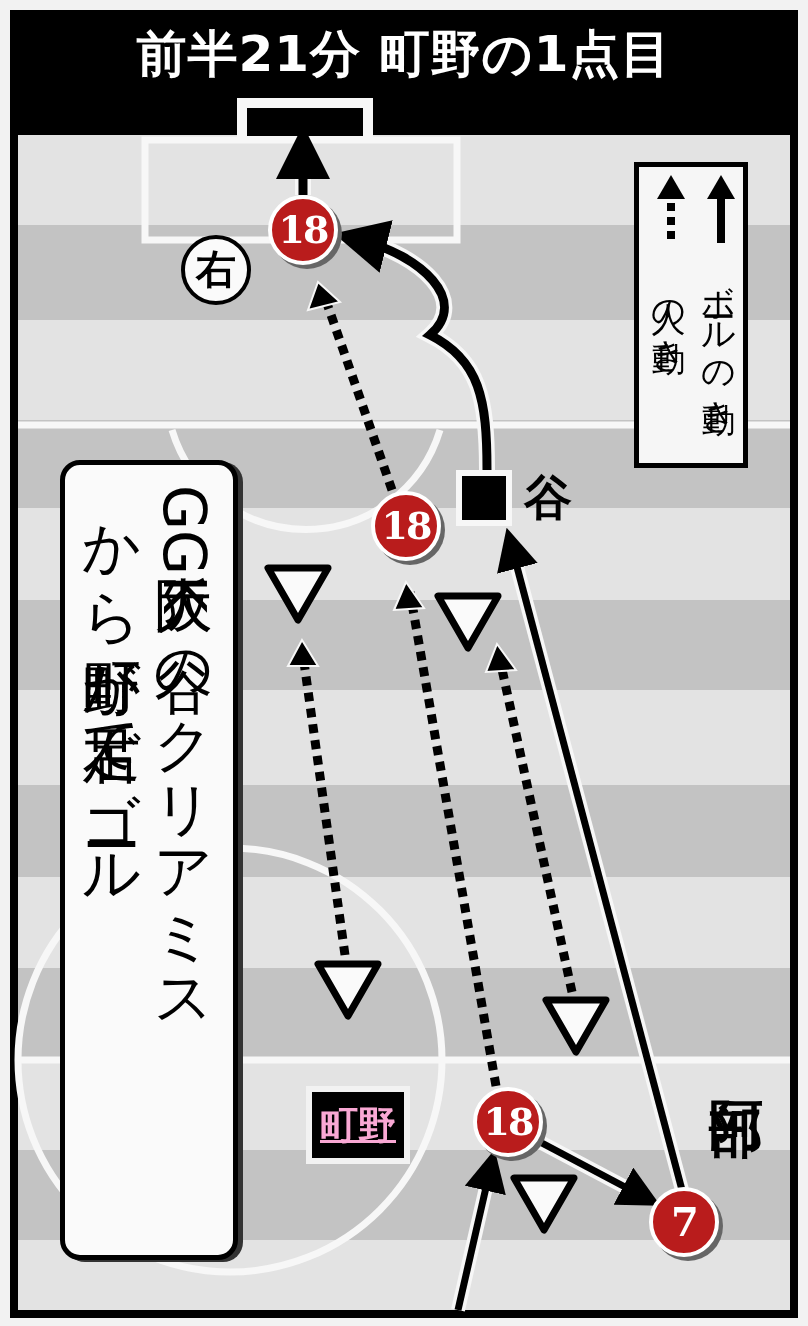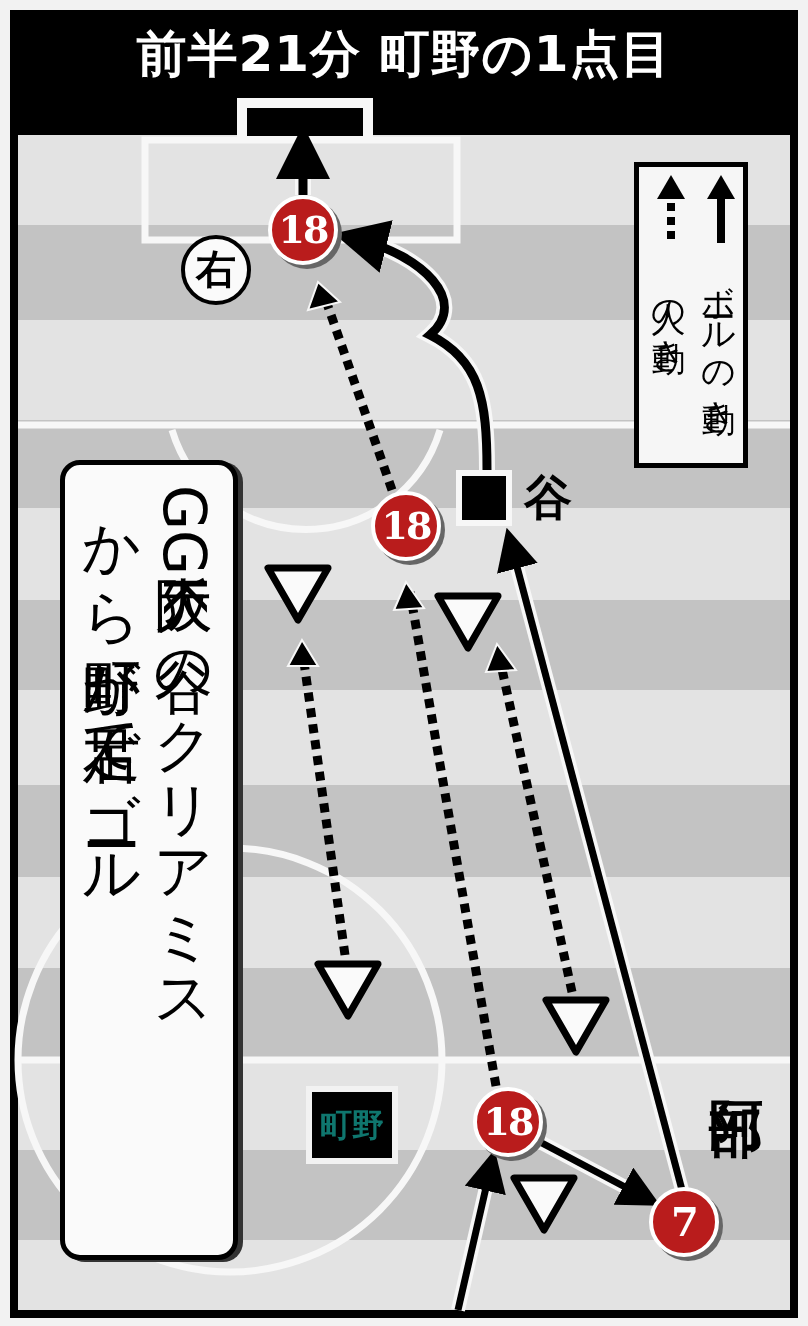--- a/index.html
+++ b/index.html
@@ -8,21 +8,21 @@
   .title{position:absolute;left:10px;top:14px;width:788px;height:80px;color:#fff;text-align:center;font-size:50px;font-weight:bold;line-height:80px;letter-spacing:1px;font-family:"DejaVu Sans","Liberation Sans",sans-serif;}
   svg.field{position:absolute;left:0;top:0;}
   .legend{position:absolute;left:634px;top:162px;width:114px;height:306px;background:#f6f6f6;border:5px solid #000;box-sizing:border-box;}
   .legend .col{position:absolute;writing-mode:vertical-rl;font-size:34px;line-height:40px;color:#000;font-family:"DejaVu Sans","Liberation Sans",sans-serif;}
   .caption{position:absolute;left:60px;top:460px;width:178px;height:800px;background:#fafafa;border:5px solid #000;border-radius:20px;box-sizing:border-box;box-shadow:5px 2px 0 #333;}
   .caption .line{position:absolute;top:20px;writing-mode:vertical-rl;font-size:58px;line-height:70px;color:#000;font-family:"DejaVu Sans","Liberation Sans",sans-serif;white-space:nowrap;}
   .player{position:absolute;width:62px;height:62px;border-radius:50%;background:#b91c1c;border:4px solid #fff;box-shadow:4px 4px 0 #666;color:#fff;text-align:center;line-height:62px;font-size:38px;font-weight:bold;font-family:"DejaVu Serif","Liberation Serif",serif;letter-spacing:-2px;}
   .right-badge{position:absolute;left:181px;top:235px;width:70px;height:70px;border-radius:50%;background:#fafafa;border:4px solid #000;box-sizing:border-box;text-align:center;line-height:60px;font-size:40px;font-weight:bold;color:#000;}
   .label-tani{position:absolute;left:524px;top:466px;font-size:48px;font-weight:bold;color:#000;}
   .label-abe{position:absolute;left:706px;top:1058px;width:60px;writing-mode:vertical-rl;font-size:54px;font-weight:bold;color:#000;line-height:60px;}
-  .label-machino{position:absolute;left:306px;top:1086px;background:#000;color:#0f766e;font-size:32px;font-weight:bold;padding:2px 8px;border:6px solid #f2f2f2;line-height:62px;}
+  .label-machino{position:absolute;left:306px;top:1086px;background:#000;color:#f9a8d4;font-size:38px;font-weight:bold;padding:2px 8px;border:6px solid #f2f2f2;line-height:62px;text-decoration:underline;}
 </style>
 </head>
 <body>
 
 <div class="frame"></div>
 
 <svg class="field" width="808" height="1326" viewBox="0 0 808 1326">
   <defs>
     <marker id="ah" markerWidth="6" markerHeight="6" refX="3" refY="3" orient="auto" markerUnits="strokeWidth">
       <path d="M0,0 L6,3 L0,6 z" fill="#000"></path>

